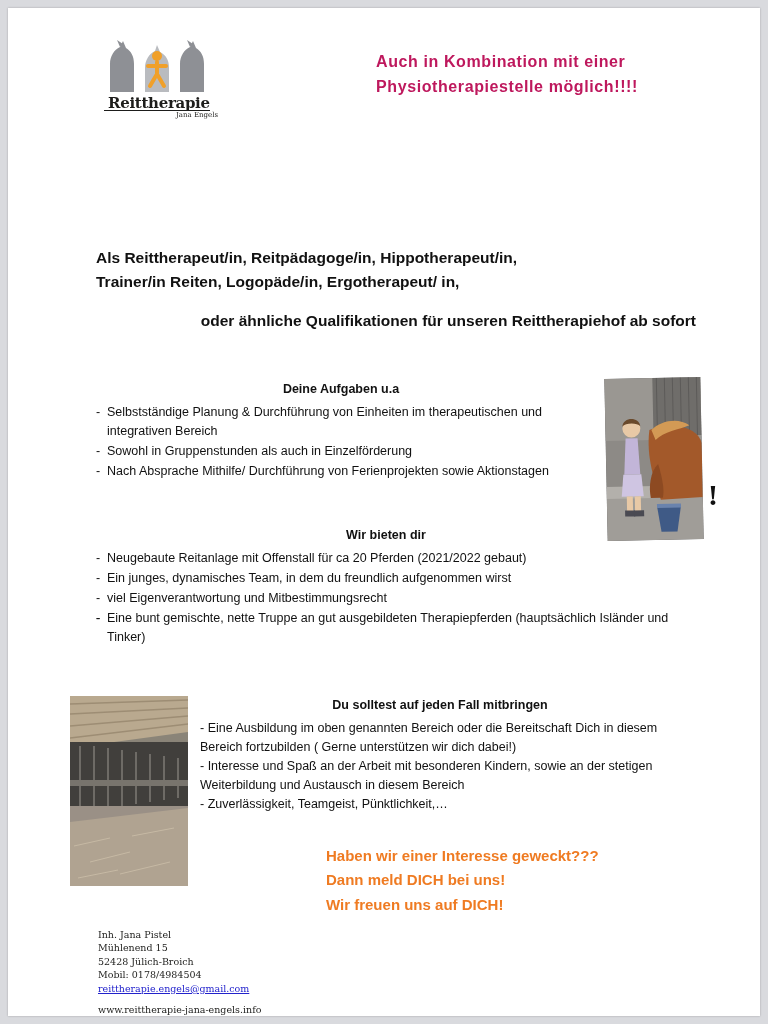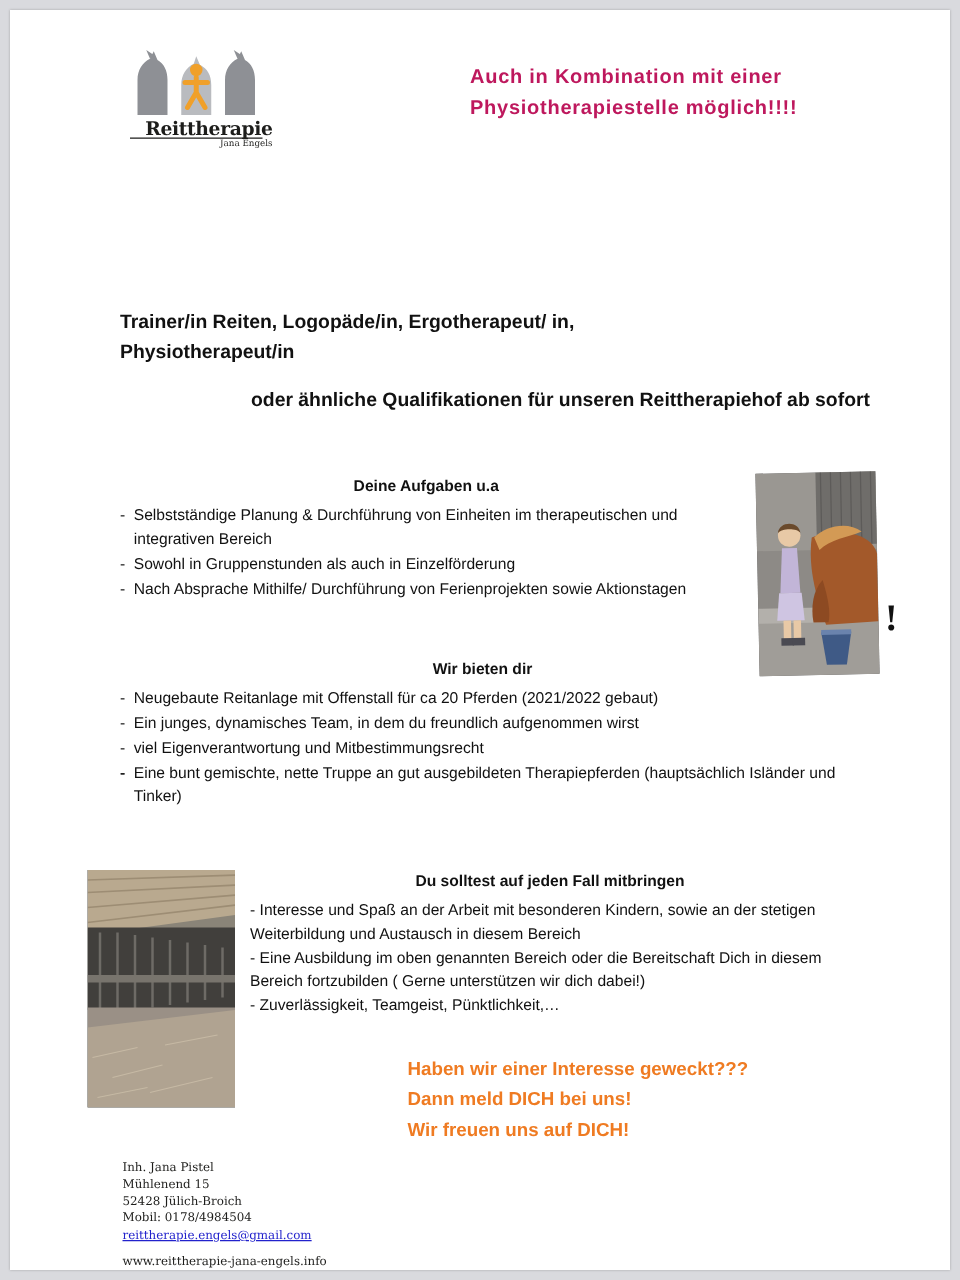--- a/index.html
+++ b/index.html
@@ -28,24 +28,24 @@
   .logo {
     position: absolute;
     left: 88px;
     top: 30px;
     width: 122px;
     height: 88px;
   }
   .logo svg { display: block; }
   .logo-title {
     position: absolute;
-    left: 0;
+    left: 12px;
     top: 56px;
     width: 122px;
-    text-align: right;
+    text-align: left;
     font-size: 15px;
     font-weight: bold;
     letter-spacing: -0.3px;
     color: #1d1d1b;
     font-family: "DejaVu Serif", serif;
   }
   .logo-sub {
     position: absolute;
     left: 0;
     top: 73px;
@@ -226,22 +226,22 @@
     <div class="logo-sub">Jana Engels</div>
   </div>
 
   <div class="top-note">
     <div>Auch in Kombination mit einer</div>
     <div>Physiotherapiestelle möglich!!!!</div>
   </div>
 
 
   <div class="intro">
+    <div>Als Reittherapeut/in, Reitpädagoge/in, Hippotherapeut/in,</div>
     <div>Trainer/in Reiten, Logopäde/in, Ergotherapeut/ in,</div>
-    <div>Physiotherapeut/in</div>
     <div class="last">oder ähnliche Qualifikationen für unseren Reittherapiehof ab sofort</div>
   </div>
 
   <div class="sect" id="tasks">
     <div class="sect-head">Deine Aufgaben u.a</div>
     <ul>
       <li><span class="dash">-</span><span>Selbstständige Planung &amp; Durchführung von Einheiten im therapeutischen und integrativen Bereich</span></li>
       <li><span class="dash">-</span><span>Sowohl in Gruppenstunden als auch in Einzelförderung</span></li>
       <li><span class="dash">-</span><span>Nach Absprache Mithilfe/ Durchführung von Ferienprojekten sowie Aktionstagen</span></li>
     </ul>
@@ -253,22 +253,22 @@
       <li><span class="dash">-</span><span>Neugebaute Reitanlage mit Offenstall für ca 20 Pferden (2021/2022 gebaut)</span></li>
       <li><span class="dash">-</span><span>Ein junges, dynamisches Team, in dem du freundlich aufgenommen wirst</span></li>
       <li><span class="dash">-</span><span>viel Eigenverantwortung und Mitbestimmungsrecht</span></li>
       <li><span class="dash">-</span></li>
       <li><span class="dash">-</span><span>Eine bunt gemischte, nette Truppe an gut ausgebildeten Therapiepferden (hauptsächlich Isländer und Tinker)</span></li>
     </ul>
   </div>
 
   <div class="sect" id="bring">
     <div class="sect-head">Du solltest auf jeden Fall mitbringen</div>
+    <p>- Eine Ausbildung im oben genannten Bereich oder die Bereitschaft Dich in diesem Bereich fortzubilden ( Gerne unterstützen wir dich dabei!)</p>
     <p>- Interesse und Spaß an der Arbeit mit besonderen Kindern, sowie an der stetigen Weiterbildung und Austausch in diesem Bereich</p>
-    <p>- Eine Ausbildung im oben genannten Bereich oder die Bereitschaft Dich in diesem Bereich fortzubilden ( Gerne unterstützen wir dich dabei!)</p>
     <p>- Zuverlässigkeit, Teamgeist, Pünktlichkeit,…</p>
   </div>
 
   <div class="photo" id="photo-girl-pony">
     <svg width="96" height="162" viewBox="0 0 96 162">
       <rect x="0" y="0" width="96" height="162" fill="#8d8a86"></rect>
 
       <rect x="0" y="0" width="96" height="62" fill="#9a9792"></rect>
       <rect x="48" y="0" width="48" height="58" fill="#6f6d6a"></rect>
       <g stroke="#5d5b59" stroke-width="1">

